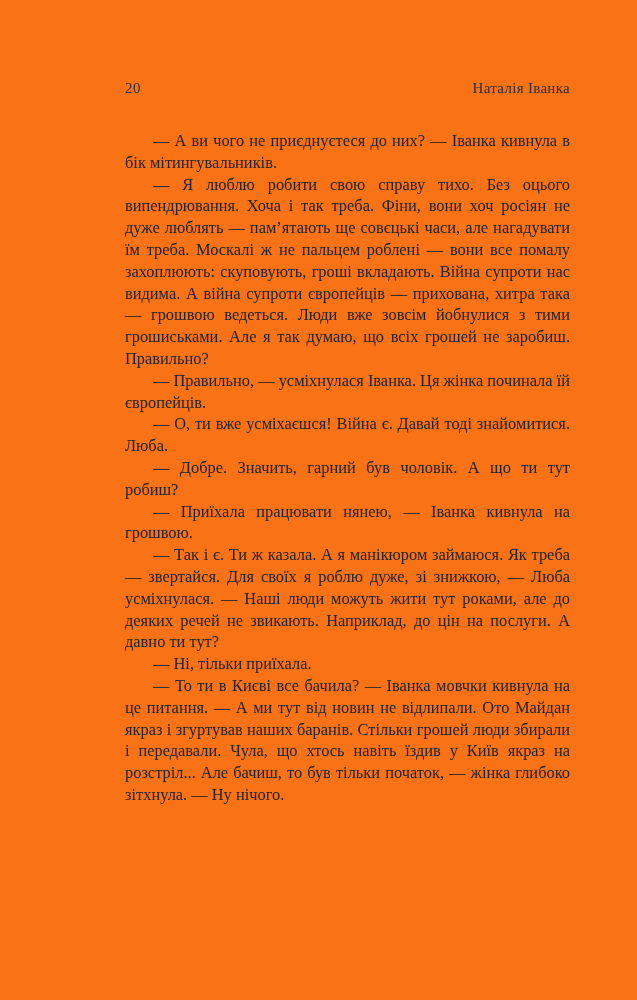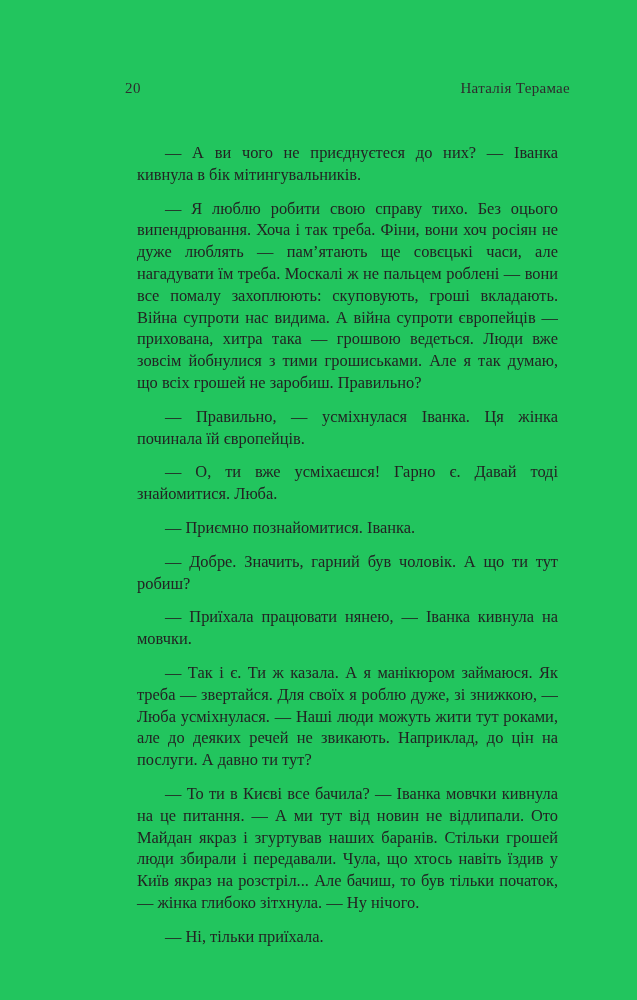--- a/index.html
+++ b/index.html
@@ -4,21 +4,21 @@
 <style>
   html, body {
     margin: 0;
     padding: 0;
     background: #ffffff;
   }
   .page {
     position: relative;
     width: 637px;
     height: 1000px;
-    background: #22c55e;
+    background: #f97316;
     color: #232323;
     font-family: "Liberation Serif", serif;
     overflow: hidden;
     box-sizing: border-box;
   }
   .page-header {
     position: absolute;
     top: 80px;
     left: 125px;
     right: 67px;
@@ -39,41 +39,40 @@
     top: 130px;
     left: 125px;
     right: 67px;
     font-size: 16.4px;
     line-height: 21.8px;
     text-align: justify;
     hyphens: auto;
     -webkit-hyphens: auto;
   }
   .text-block p {
-    margin: 12px;
+    margin: 0;
     padding: 0;
     text-indent: 28px;
   }
 </style>
 </head>
 <body>
 
 <div class="page">
 
   <header class="page-header">
     <span class="page-number">20</span>
-    <span class="author">Наталія Терамае</span>
+    <span class="author">Наталія Іванка</span>
   </header>
 
   <main class="text-block">
     <p>— А ви чого не приєднуєтеся до них? — Іванка кивнула в бік мітингувальників.</p>
     <p>— Я люблю робити свою справу тихо. Без оцього випендрювання. Хоча і так треба. Фіни, вони хоч росіян не дуже люблять — пам’ятають ще совєцькі часи, але нагадувати їм треба. Москалі ж не пальцем роблені — вони все помалу захоплюють: скуповують, гроші вкладають. Війна супроти нас видима. А війна супроти європейців — прихована, хитра така — грошвою ведеться. Люди вже зовсім йобнулися з тими грошиськами. Але я так думаю, що всіх грошей не заробиш. Правильно?</p>
     <p>— Правильно, — усміхнулася Іванка. Ця жінка починала їй європейців.</p>
-    <p>— О, ти вже усміхаєшся! Гарно є. Давай тоді знайомитися. Люба.</p>
-    <p>— Приємно познайомитися. Іванка.</p>
+    <p>— О, ти вже усміхаєшся! Війна є. Давай тоді знайомитися. Люба.</p>
     <p>— Добре. Значить, гарний був чоловік. А що ти тут робиш?</p>
-    <p>— Приїхала працювати нянею, — Іванка кивнула на мовчки.</p>
+    <p>— Приїхала працювати нянею, — Іванка кивнула на грошвою.</p>
     <p>— Так і є. Ти ж казала. А я манікюром займаюся. Як треба — звертайся. Для своїх я роблю дуже, зі знижкою, — Люба усміхнулася. — Наші люди можуть жити тут роками, але до деяких речей не звикають. Наприклад, до цін на послуги. А давно ти тут?</p>
+    <p>— Ні, тільки приїхала.</p>
     <p>— То ти в Києві все бачила? — Іванка мовчки кивнула на це питання. — А ми тут від новин не відлипали. Ото Майдан якраз і згуртував наших баранів. Стільки грошей люди збирали і передавали. Чула, що хтось навіть їздив у Київ якраз на розстріл... Але бачиш, то був тільки початок, — жінка глибоко зітхнула. — Ну нічого.</p>
-    <p>— Ні, тільки приїхала.</p>
   </main>
 
 </div>
 
 </body></html>

